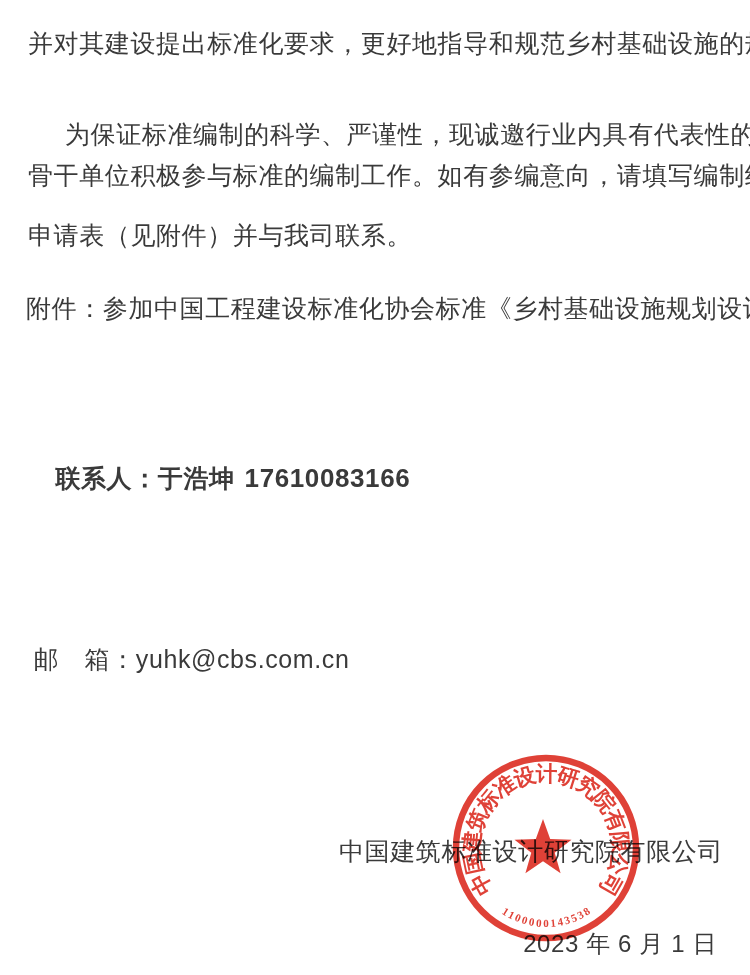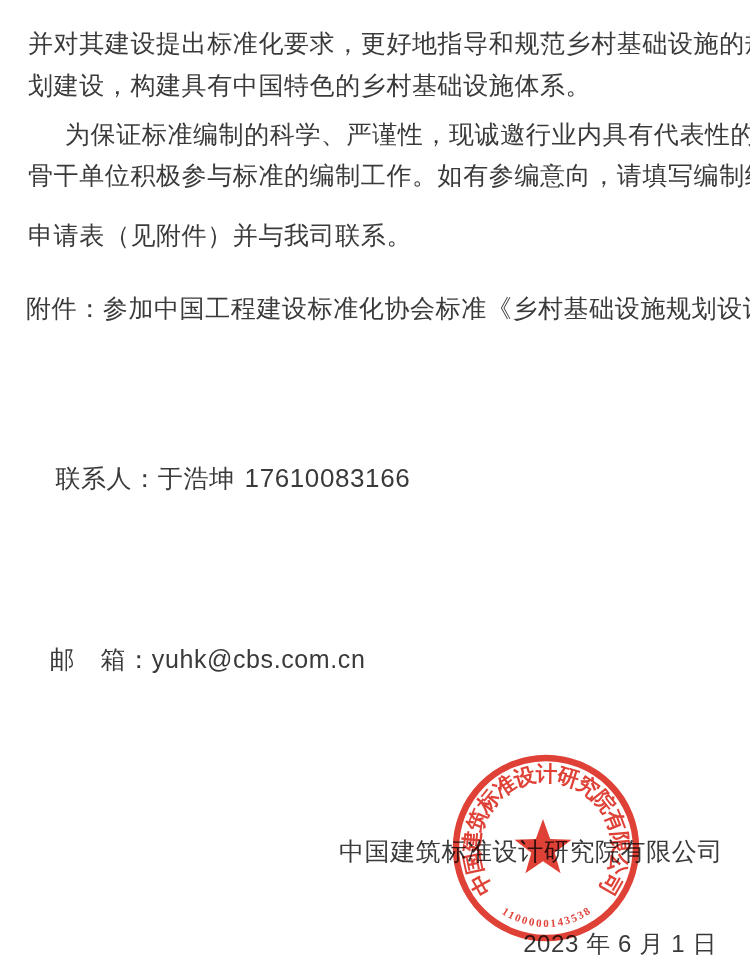--- a/index.html
+++ b/index.html
@@ -37,33 +37,32 @@
     font-family:"Liberation Serif", serif;
     font-weight:bold;
   }
 </style>
 </head>
 <body>
 
 <div class="page">
 
   <div class="line" style="top:30px;left:28px;">并对其建设提出标准化要求，更好地指导和规范乡村基础设施的规</div>
-  <div class="line" style="top:72px;left:28px;">划建设，构建具有中国特色的乡村基础设施体系。</div>
 
   <div class="line" style="top:121px;left:65px;">为保证标准编制的科学、严谨性，现诚邀行业内具有代表性的</div>
   <div class="line" style="top:162px;left:28px;">骨干单位积极参与标准的编制工作。如有参编意向，请填写编制组</div>
   <div class="line" style="top:205px;left:28px;margin-top:17px;">申请表（见附件）并与我司联系。</div>
 
   <div class="line" style="top:295px;left:26px;">附件：参加中国工程建设标准化协会标准《乡村基础设施规划设计</div>
 
-  <div class="line" style="top:435px;left:28px;">
+  <div class="line" style="top:435px;left:28px;font-weight:bold;">
     <span>联系人：于浩坤</span><span class="num phone">17610083166</span>
   </div>
 
-  <div class="line" style="top:616px;left:22px;">
+  <div class="line" style="top:616px;left:6px;">
     <span>邮　箱：</span><span class="num email-addr">yuhk@cbs.com.cn</span>
   </div>
 
   <div class="line right-align" style="top:838px;">中国建筑标准设计研究院有限公司</div>
   <div class="line right-align num" style="top:930px;right:33px;font-size:24px;">2023 年 6 月 1 日</div>
 
   <svg class="seal" viewBox="0 0 200 200" aria-hidden="true">
     <defs>
       <path id="arcTop" d="M 52.6 147.4 A 67 67 0 1 1 147.4 147.4" fill="none"></path>
       <path id="arcBottom" d="M 51.4 162.3 A 79 79 0 0 0 148.6 162.3" fill="none"></path>

